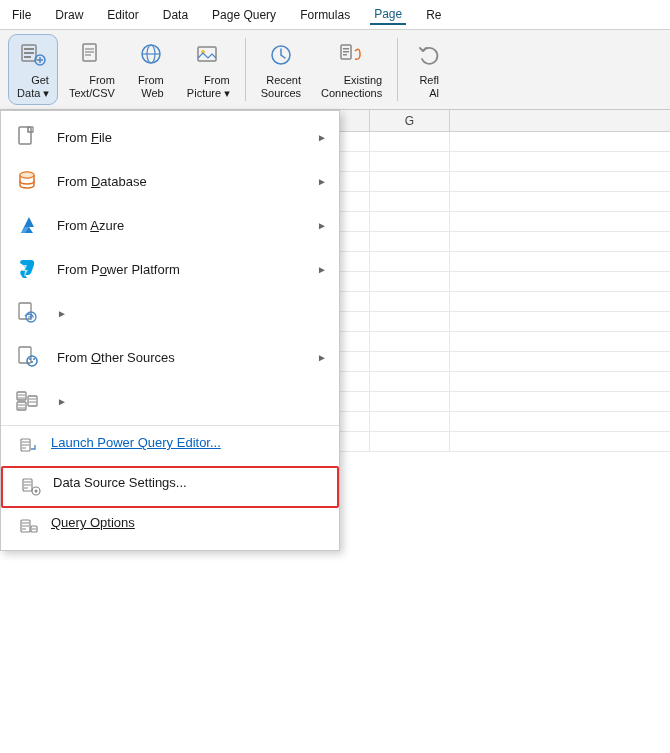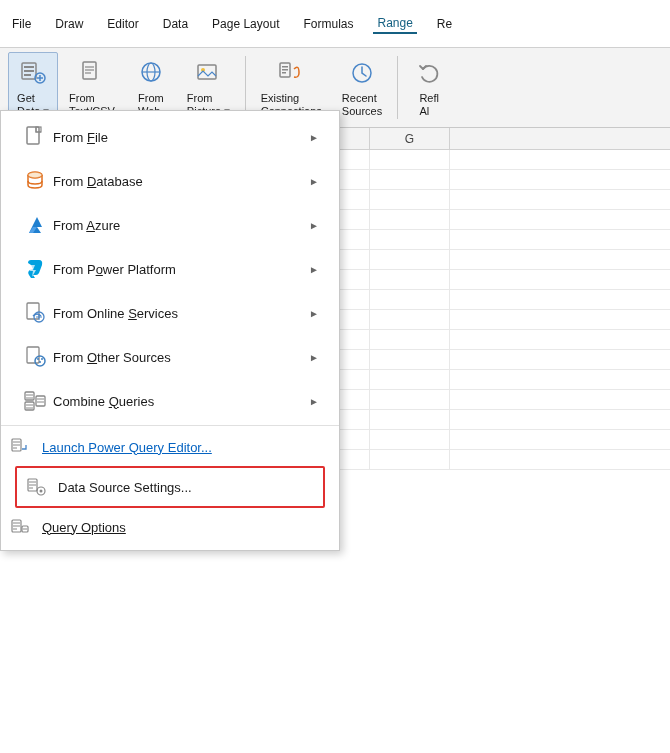--- a/index.html
+++ b/index.html
@@ -14,21 +14,21 @@
     }
 
     
     .menu-bar {
       display: flex;
       align-items: center;
       background: #fff;
       border-bottom: 1px solid #d0d0d0;
       padding: 4px 8px;
       gap: 16px;
-      height: 48px;
+      height: 30px;
     }
     .menu-item {
       font-size: 12px;
       color: #1a1a1a;
       cursor: pointer;
       padding: 2px 4px;
     }
     .menu-item.active {
       color: #156082;
       border-bottom: 2px solid #156082;
@@ -44,28 +44,28 @@
       gap: 2px;
       height: 80px;
     }
     .ribbon-btn {
       display: flex;
       flex-direction: column;
       align-items: center;
       justify-content: center;
       padding: 4px 8px;
       cursor: pointer;
-      border-radius: 2px;
+      border-radius: 9px;
       min-width: 50px;
       gap: 3px;
       border: 1px solid transparent;
       background: transparent;
       font-size: 11px;
       color: #1a1a1a;
-      text-align: left;
+      text-align: right;
     }
     .ribbon-btn.active { background: #dce9f5; border-color: #9ab5d5; }
     .ribbon-btn .icon {
       width: 32px;
       height: 32px;
       display: flex;
       align-items: center;
       justify-content: center;
       font-size: 20px;
     }
@@ -148,24 +148,24 @@
     .dropdown-menu {
       background: #fff;
       border: 1px solid #c8c8c8;
       box-shadow: 3px 3px 8px rgba(0,0,0,0.2);
       width: 340px;
       padding: 4px 0;
     }
     .menu-section-item {
       display: flex;
       align-items: center;
-      padding: 8px 20px;
+      padding: 8px 12px;
       cursor: pointer;
       position: relative;
-      gap: 4px;
+      gap: 16px;
     }
     .menu-section-item .item-icon {
       width: 28px;
       height: 28px;
       display: flex;
       align-items: center;
       justify-content: center;
       flex-shrink: 0;
     }
     .menu-section-item .item-label {
@@ -178,63 +178,63 @@
       font-size: 10px;
       color: #666;
     }
     .menu-divider {
       height: 1px;
       background: #e0e0e0;
       margin: 2px 0;
     }
     .menu-plain-item {
       display: flex;
-      align-items: center;
-      padding: 7px 7px;
+      align-items: flex-start;
+      padding: 7px 16px;
       cursor: pointer;
       gap: 10px;
     }
     .menu-plain-item .item-label {
       font-size: 13px;
       color: #0563c1;
       text-decoration: underline;
     }
     .menu-plain-item .item-icon {
       width: 24px;
       height: 24px;
       display: flex;
       align-items: center;
       justify-content: center;
       flex-shrink: 0;
     }
     .highlighted-item {
       border: 2px solid #e03030;
-      margin: 0 14px;
+      margin: 0 0;
       border-radius: 2px;
     }
     .highlighted-item .item-label {
       color: #1a1a1a !important;
       text-decoration: none !important;
     }
 
     
     .col-a { width: 50px; min-width: 50px; }
     .col-wide { width: 120px; min-width: 120px; }
   </style>
 </head>
 <body>
 
 <div class="menu-bar">
   <span class="menu-item">File</span>
   <span class="menu-item">Draw</span>
   <span class="menu-item">Editor</span>
   <span class="menu-item">Data</span>
-  <span class="menu-item">Page Layout</span>
+  <span class="menu-item">Page Query</span>
   <span class="menu-item">Formulas</span>
-  <span class="menu-item active">Range</span>
+  <span class="menu-item active">Page</span>
   <span class="menu-item">Re</span>
 </div>
 
 <div class="ribbon">
   <button class="ribbon-btn active">
     <div class="icon">
       <svg width="28" height="28" viewBox="0 0 28 28">
         <rect x="3" y="4" width="14" height="16" rx="1" fill="none" stroke="#888" stroke-width="1.5"></rect>
         <rect x="5" y="7" width="10" height="2" fill="#888"></rect>
         <rect x="5" y="11" width="10" height="2" fill="#888"></rect>
@@ -280,38 +280,38 @@
       </svg>
     </div>
     <span class="label">From<br>Picture ▾</span>
   </button>
 
   <div class="ribbon-separator"></div>
 
   <button class="ribbon-btn">
     <div class="icon">
       <svg width="28" height="28" viewBox="0 0 28 28">
+        <circle cx="14" cy="14" r="9" fill="none" stroke="#4a86c8" stroke-width="1.5"></circle>
+        <polyline points="14,8 14,14 18,17" fill="none" stroke="#4a86c8" stroke-width="1.5" stroke-linecap="round"></polyline>
+      </svg>
+    </div>
+    <span class="label">Recent<br>Sources</span>
+  </button>
+
+  <button class="ribbon-btn">
+    <div class="icon">
+      <svg width="28" height="28" viewBox="0 0 28 28">
         <rect x="3" y="4" width="10" height="14" rx="1" fill="none" stroke="#888" stroke-width="1.5"></rect>
         <rect x="5" y="7" width="6" height="1.5" fill="#888"></rect>
         <rect x="5" y="10" width="6" height="1.5" fill="#888"></rect>
         <rect x="5" y="13" width="4" height="1.5" fill="#888"></rect>
         <path d="M17 10 Q22 5 22 14 Q22 19 17 18" fill="none" stroke="#e07020" stroke-width="1.5"></path>
       </svg>
     </div>
     <span class="label">Existing<br>Connections</span>
-  </button>
-
-  <button class="ribbon-btn">
-    <div class="icon">
-      <svg width="28" height="28" viewBox="0 0 28 28">
-        <circle cx="14" cy="14" r="9" fill="none" stroke="#4a86c8" stroke-width="1.5"></circle>
-        <polyline points="14,8 14,14 18,17" fill="none" stroke="#4a86c8" stroke-width="1.5" stroke-linecap="round"></polyline>
-      </svg>
-    </div>
-    <span class="label">Recent<br>Sources</span>
   </button>
 
   <div class="ribbon-separator"></div>
 
   <button class="ribbon-btn">
     <div class="icon">
       <svg width="28" height="28" viewBox="0 0 28 28">
         <path d="M8 10 A8 8 0 1 1 7 18" fill="none" stroke="#888" stroke-width="1.8" stroke-linecap="round"></path>
         <polyline points="5,7 8,10 11,7" fill="none" stroke="#888" stroke-width="1.8" stroke-linecap="round" stroke-linejoin="round"></polyline>
       </svg>
@@ -516,21 +516,20 @@
     <div class="menu-section-item">
       <div class="item-icon">
         <svg width="24" height="24" viewBox="0 0 24 24">
           <rect x="4" y="2" width="12" height="16" rx="1" fill="none" stroke="#888" stroke-width="1.3"></rect>
           <path d="M10 15 Q14 11 18 15" fill="none" stroke="#4a86c8" stroke-width="1.5"></path>
           <circle cx="16" cy="16" r="5" fill="none" stroke="#4a86c8" stroke-width="1.3"></circle>
           <line x1="16" y1="13" x2="16" y2="19" stroke="#4a86c8" stroke-width="1"></line>
           <line x1="13" y1="16" x2="19" y2="16" stroke="#4a86c8" stroke-width="1"></line>
         </svg>
       </div>
-      <span class="item-label">From Online <u>S</u>ervices</span>
       <span class="chevron">►</span>
     </div>
 
     <div class="menu-section-item">
       <div class="item-icon">
         <svg width="24" height="24" viewBox="0 0 24 24">
           <rect x="4" y="2" width="12" height="16" rx="1" fill="none" stroke="#888" stroke-width="1.3"></rect>
           <circle cx="17" cy="16" r="5" fill="none" stroke="#4080c0" stroke-width="1.5"></circle>
           <circle cx="15" cy="14" r="1" fill="#4080c0"></circle>
           <circle cx="17" cy="17" r="1" fill="#4080c0"></circle>
@@ -548,21 +547,20 @@
           <line x1="3" y1="6" x2="10" y2="6" stroke="#888" stroke-width="1"></line>
           <line x1="3" y1="9" x2="10" y2="9" stroke="#888" stroke-width="1"></line>
           <rect x="2" y="13" width="9" height="8" rx="1" fill="none" stroke="#888" stroke-width="1.3"></rect>
           <line x1="3" y1="16" x2="10" y2="16" stroke="#888" stroke-width="1"></line>
           <line x1="3" y1="19" x2="10" y2="19" stroke="#888" stroke-width="1"></line>
           <rect x="13" y="7" width="9" height="10" rx="1" fill="none" stroke="#888" stroke-width="1.3"></rect>
           <line x1="14" y1="10" x2="21" y2="10" stroke="#888" stroke-width="1"></line>
           <line x1="14" y1="13" x2="21" y2="13" stroke="#888" stroke-width="1"></line>
         </svg>
       </div>
-      <span class="item-label">Combine <u>Q</u>ueries</span>
       <span class="chevron">►</span>
     </div>
 
     <div class="menu-divider"></div>
 
     <div class="menu-plain-item">
       <div class="item-icon">
         <svg width="20" height="20" viewBox="0 0 20 20">
           <rect x="2" y="2" width="9" height="12" rx="1" fill="none" stroke="#888" stroke-width="1.2"></rect>
           <line x1="3" y1="5" x2="10" y2="5" stroke="#888" stroke-width="1"></line>

